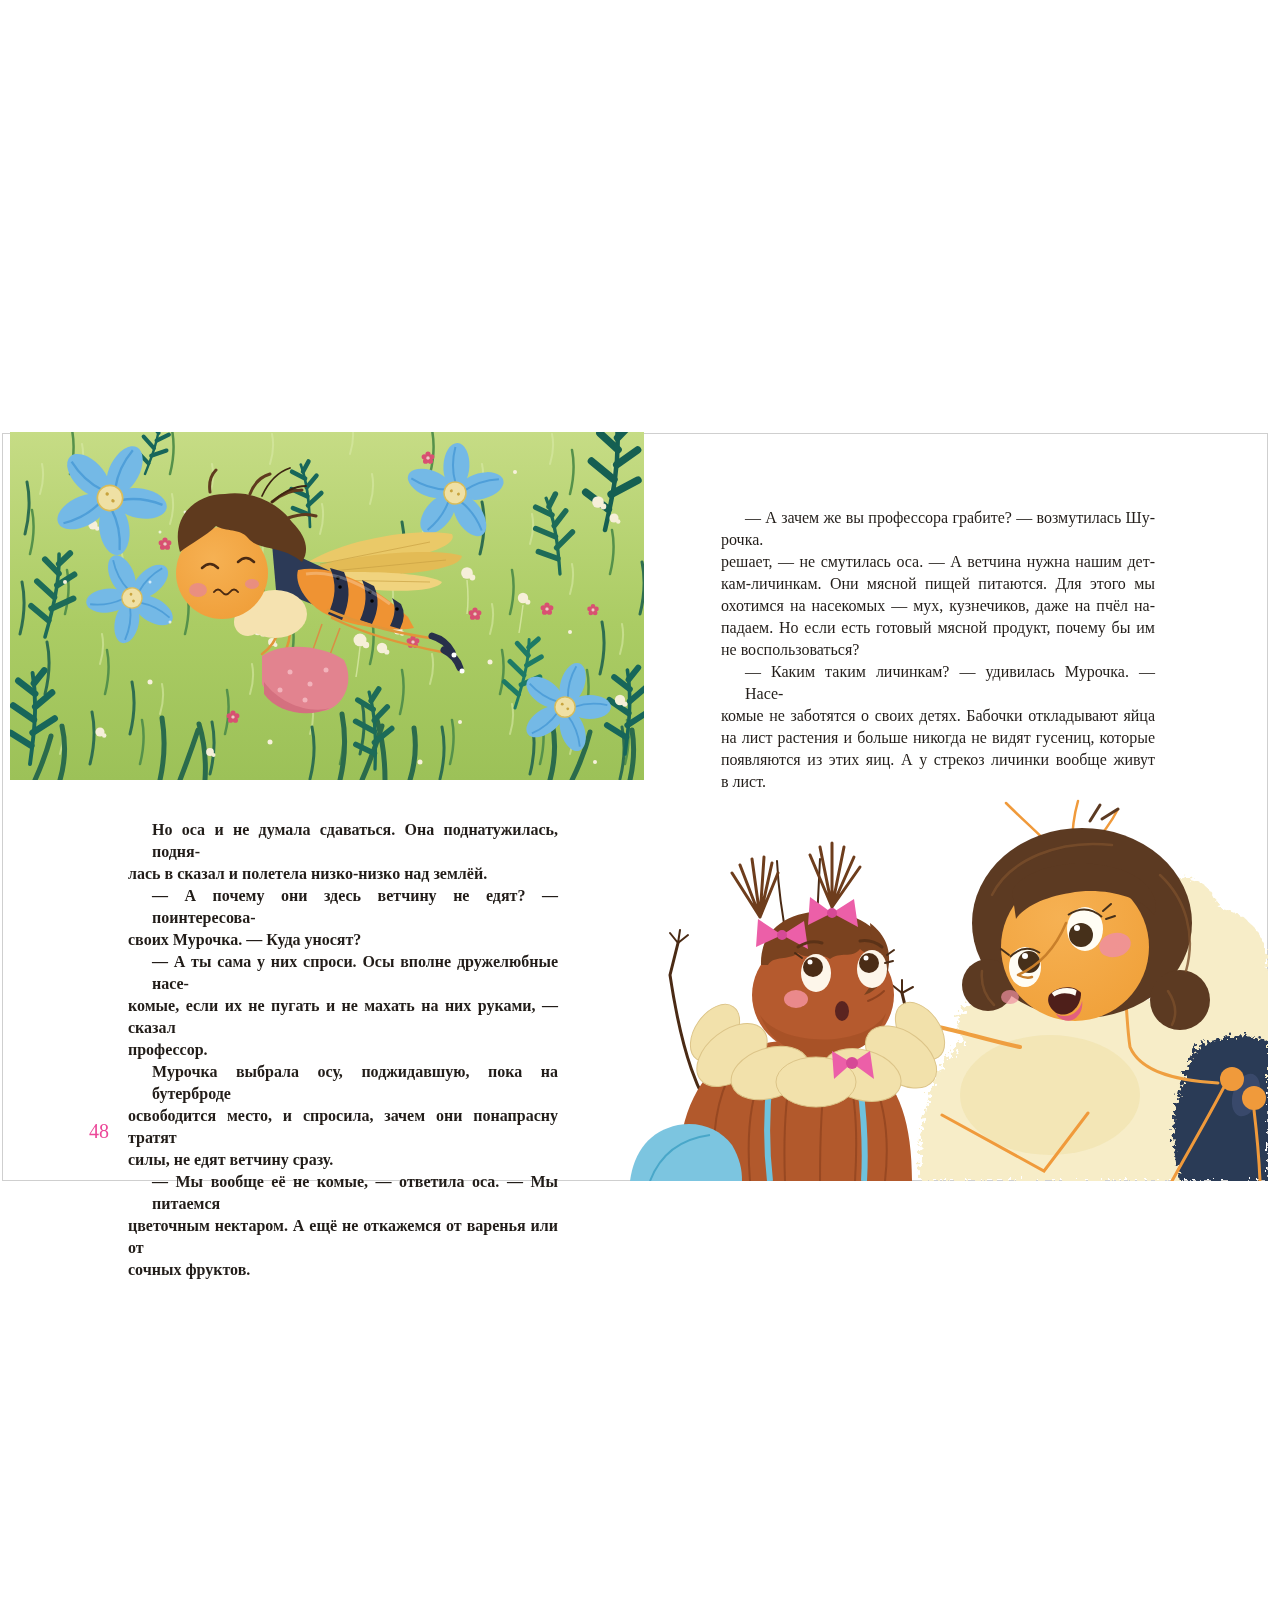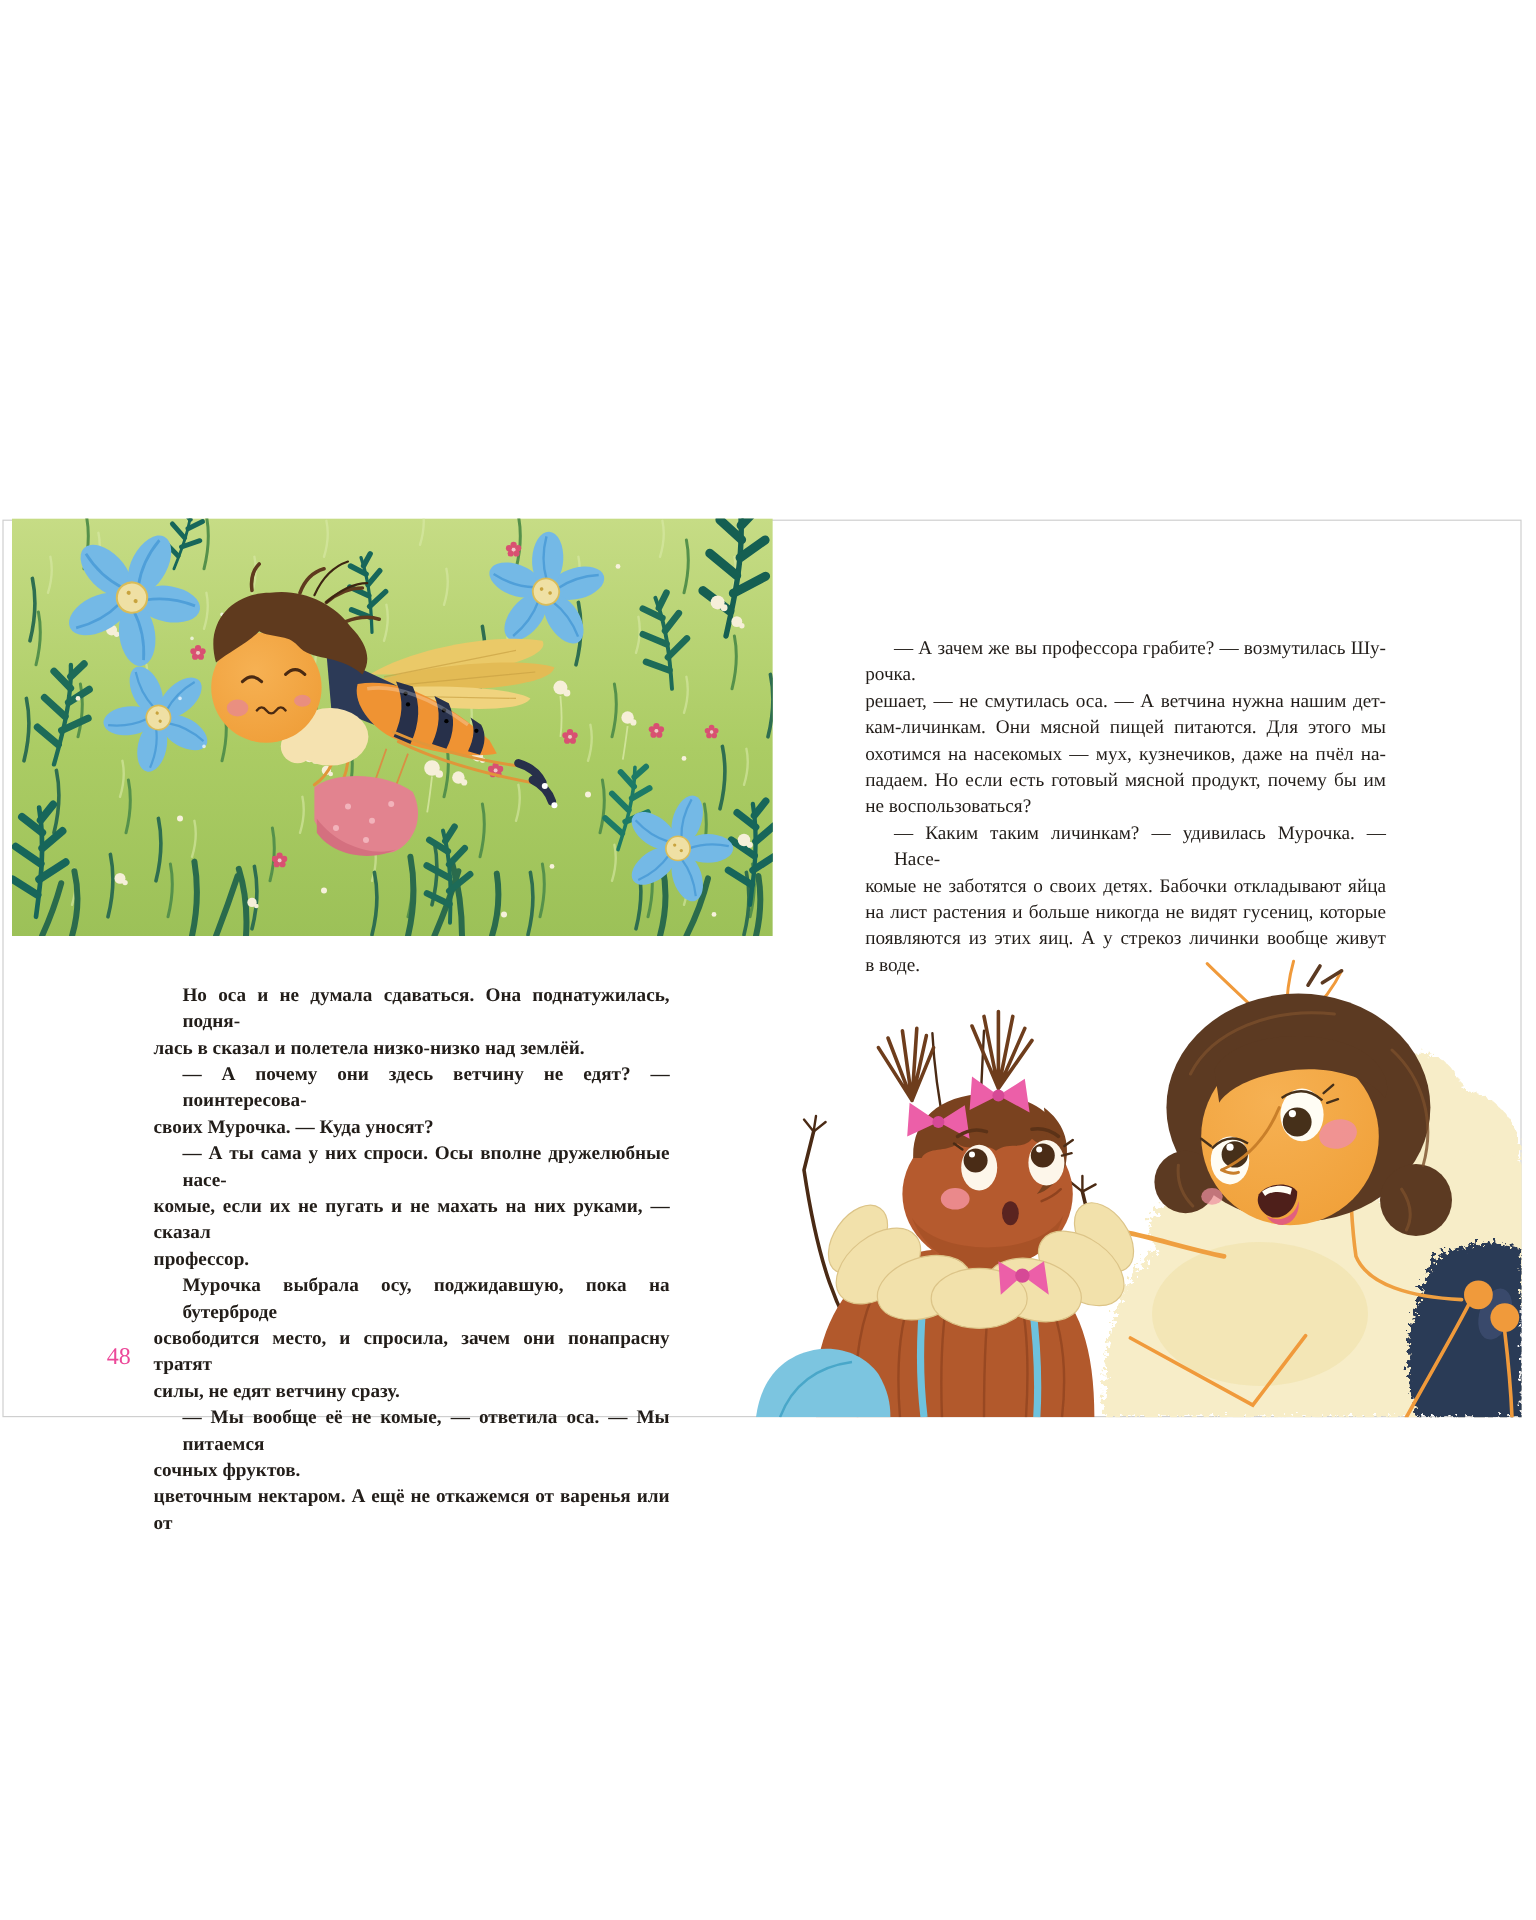--- a/index.html
+++ b/index.html
@@ -5,21 +5,21 @@
   html,body{margin:0;padding:0;background:#ffffff;}
   .canvas{position:relative;width:1280px;height:1600px;background:#fff;overflow:hidden;
           font-family:"Liberation Serif", serif;color:#221d19;}
   .page-frame{position:absolute;left:2px;top:433px;width:1266px;height:748px;
               box-sizing:border-box;border:1px solid #cfcfcf;background:#fff;}
   .illus{position:absolute;display:block;}
   .illus-left{left:10px;top:432px;width:634px;height:348px;}
   .illus-right{left:620px;top:795px;width:648px;height:386px;}
   .textcol{position:absolute;font-size:16px;line-height:22px;color:#221d19;}
   .text-left{left:128px;top:819px;width:430px;font-weight:bold;}
-  .text-right{left:721px;top:530px;width:434px;}
+  .text-right{left:721px;top:507px;width:434px;}
   .line{text-align:justify;text-align-last:justify;white-space:normal;}
   .line.plast{text-align-last:left;}
   .line.pfirst{padding-left:24px;}
   .page-num{position:absolute;left:89px;top:1120px;font-size:20px;color:#ec4899;}
 </style>
 </head>
 <body>
 
 <div class="canvas">
 
@@ -253,22 +253,22 @@
         <div class="line">комые, если их не пугать и не махать на них руками, — сказал</div>
         <div class="line plast">профессор.</div>
       </div>
       <div class="para">
         <div class="line pfirst">Мурочка выбрала осу, поджидавшую, пока на бутерброде</div>
         <div class="line">освободится место, и спросила, зачем они понапрасну тратят</div>
         <div class="line plast">силы, не едят ветчину сразу.</div>
       </div>
       <div class="para">
         <div class="line pfirst">— Мы вообще её не комые, — ответила оса. — Мы питаемся</div>
+        <div class="line">цветочным нектаром. А ещё не откажемся от варенья или от</div>
         <div class="line plast">сочных фруктов.</div>
-        <div class="line">цветочным нектаром. А ещё не откажемся от варенья или от</div>
       </div>
     </div>
 
   <div class="page-num">48</div>
 
   <div class="textcol text-right">
       <div class="para">
         <div class="line pfirst">— А зачем же вы профессора грабите? — возмутилась Шу-</div>
         <div class="line plast">рочка.</div>
       </div>
@@ -277,21 +277,21 @@
         <div class="line">кам-личинкам. Они мясной пищей питаются. Для этого мы</div>
         <div class="line">охотимся на насекомых — мух, кузнечиков, даже на пчёл на-</div>
         <div class="line">падаем. Но если есть готовый мясной продукт, почему бы им</div>
         <div class="line plast">не воспользоваться?</div>
       </div>
       <div class="para">
         <div class="line pfirst">— Каким таким личинкам? — удивилась Мурочка. — Насе-</div>
         <div class="line">комые не заботятся о своих детях. Бабочки откладывают яйца</div>
         <div class="line">на лист растения и больше никогда не видят гусениц, которые</div>
         <div class="line">появляются из этих яиц. А у стрекоз личинки вообще живут</div>
-        <div class="line plast">в воде.</div>
+        <div class="line plast">в лист.</div>
       </div>
     </div>
 
   <svg class="illus illus-right" viewBox="0 0 648 386" preserveAspectRatio="none" aria-label="Мурочка с розовыми бантиками разговаривает с осой">
     <defs>
       <filter id="rough" x="-20%" y="-20%" width="140%" height="140%">
         <feTurbulence type="fractalNoise" baseFrequency="0.25" numOctaves="3" result="n"></feTurbulence>
         <feDisplacementMap in="SourceGraphic" in2="n" scale="14"></feDisplacementMap>
       </filter>
       <radialGradient id="faceG2" cx="0.4" cy="0.3" r="0.95">

